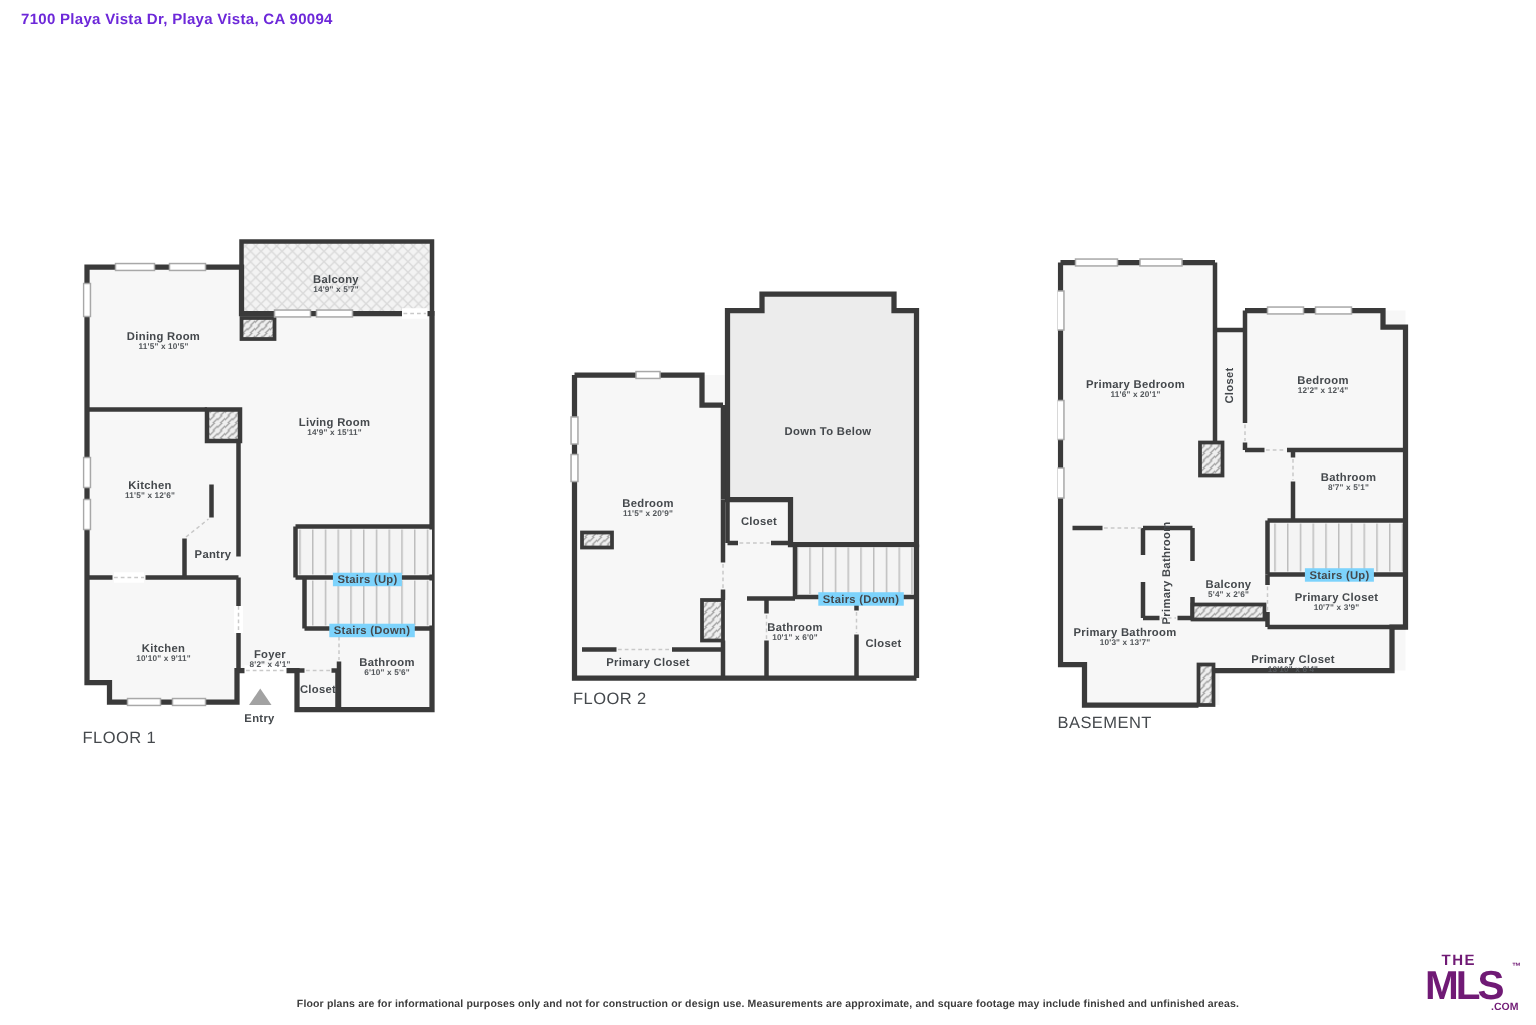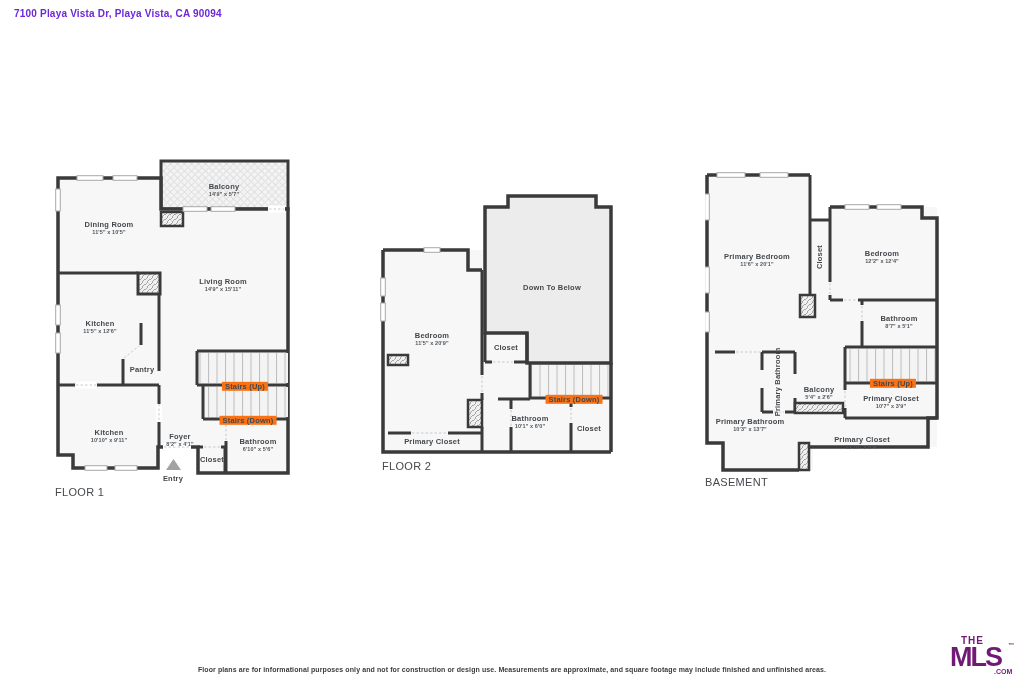--- a/index.html
+++ b/index.html
@@ -5,21 +5,21 @@
   html,body{margin:0;padding:0;}
   body{width:1024px;height:683px;position:relative;background:#ffffff;overflow:hidden;
        font-family:"Liberation Sans","DejaVu Sans",sans-serif;}
   .page-title{position:absolute;left:14px;top:8px;font-size:10px;font-weight:700;color:#6d28d9;letter-spacing:.2px;}
   .plan{position:absolute;}
   .plan svg{position:absolute;left:0;top:0;}
   .lbl{position:absolute;transform:translate(-50%,-50%);text-align:center;white-space:nowrap;z-index:3;}
   .lbl.vert{transform:translate(-50%,-50%) rotate(-90deg);}
   .rn{font-size:7.5px;font-weight:700;color:#44484c;letter-spacing:.2px;line-height:1.25;}
   .rd{font-size:5.5px;font-weight:600;color:#53575b;letter-spacing:.1px;line-height:1.3;}
-  .on-stairs .rn{background:#f97316;padding:0 3px;margin-top:37px;}
+  .on-stairs .rn{background:#7dd3fc;padding:0 3px;margin-top:37px;}
   .floor-caption{position:absolute;font-size:11px;font-weight:400;color:#45494d;letter-spacing:.3px;z-index:4;}
   .disclaimer{position:absolute;left:0;top:666px;width:1024px;text-align:center;
       font-size:7px;font-weight:700;color:#3c3c3c;letter-spacing:.1px;}
   .mls{position:absolute;left:948px;top:636px;width:68px;height:42px;color:#701a75;line-height:1;}
   .mls-the{position:absolute;left:13px;top:0;font-size:10px;font-weight:800;letter-spacing:1px;}
   .mls-tm{position:absolute;right:2px;top:6px;font-size:6px;font-weight:700;}
   .mls-main{position:absolute;left:2px;top:8px;font-size:27px;font-weight:800;letter-spacing:-2px;}
   .mls-com{position:absolute;left:46px;top:32px;font-size:7px;font-weight:800;letter-spacing:0;}
 </style>
 </head>

